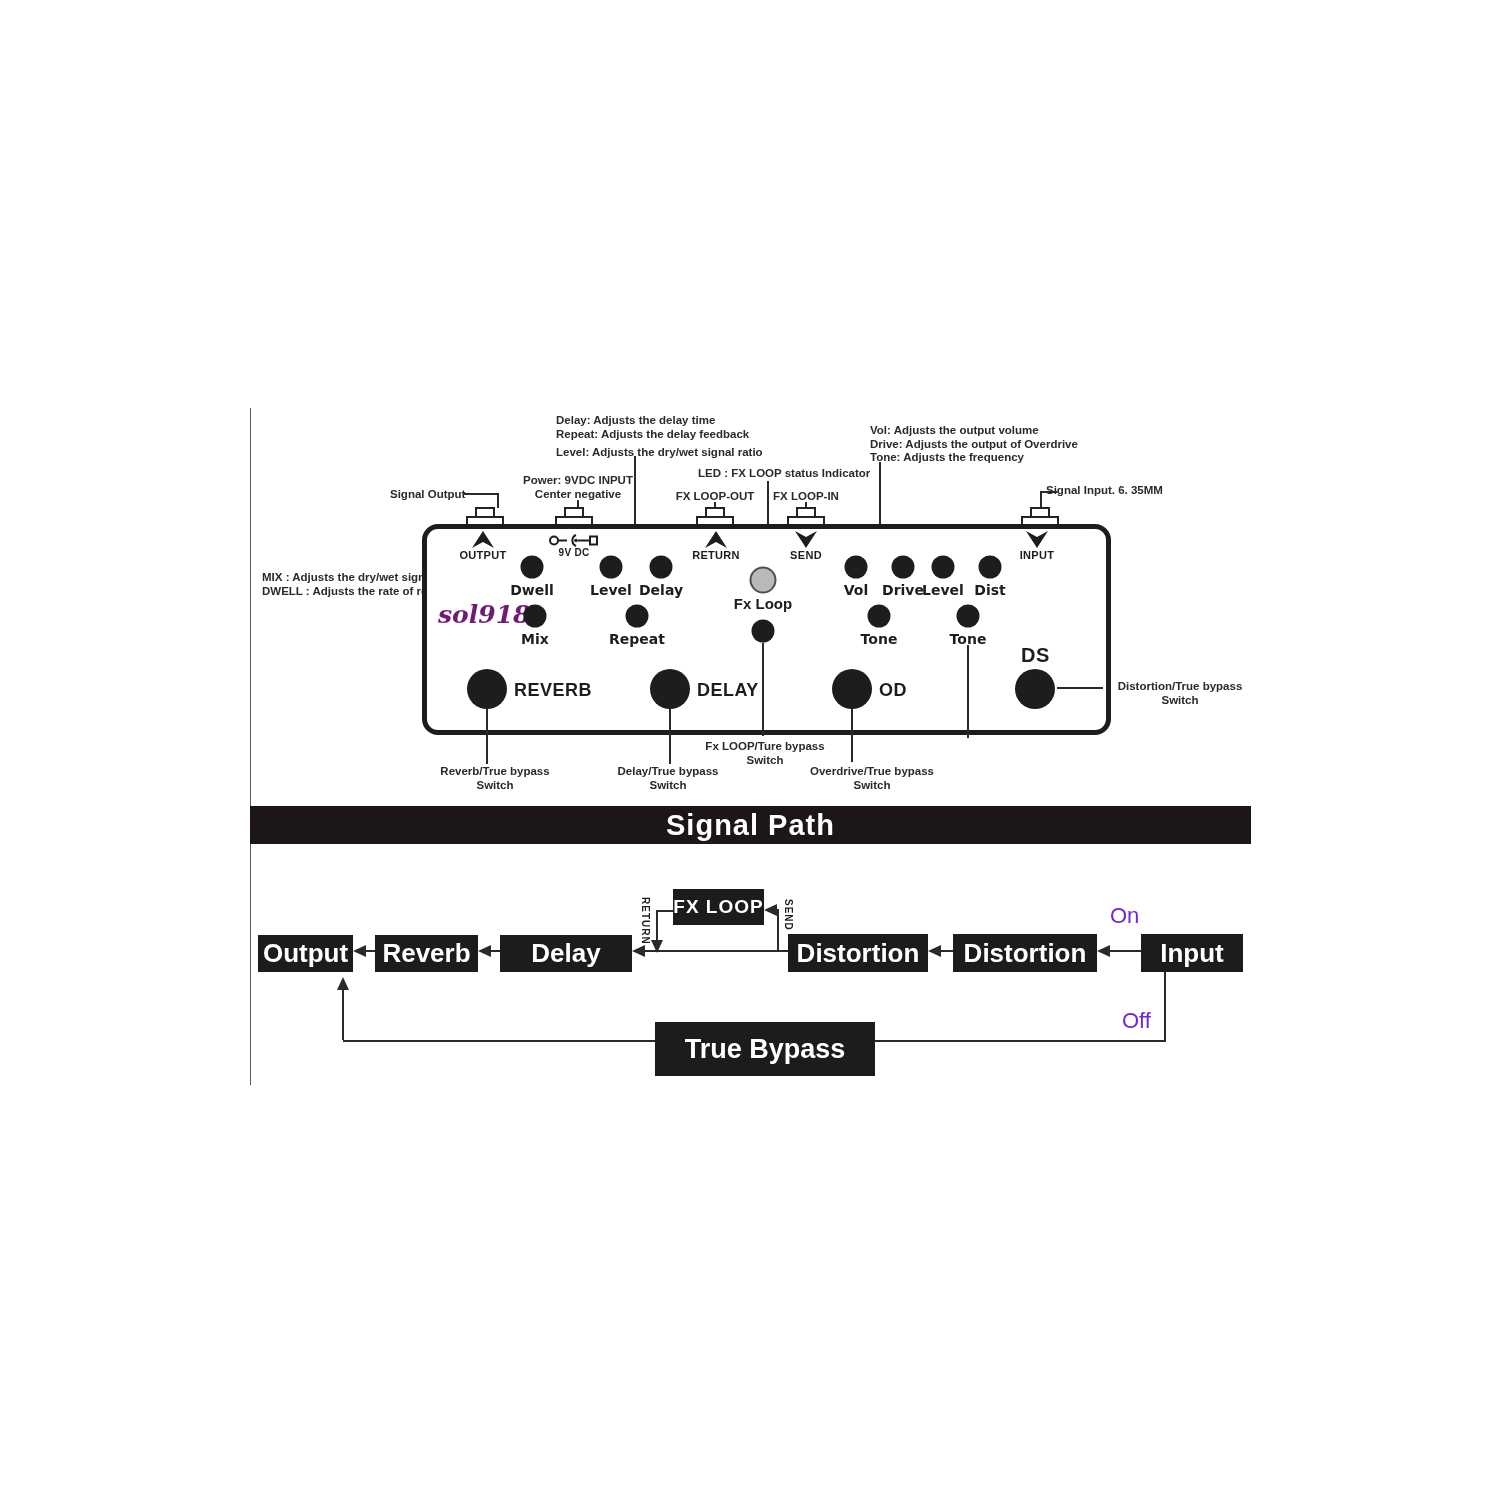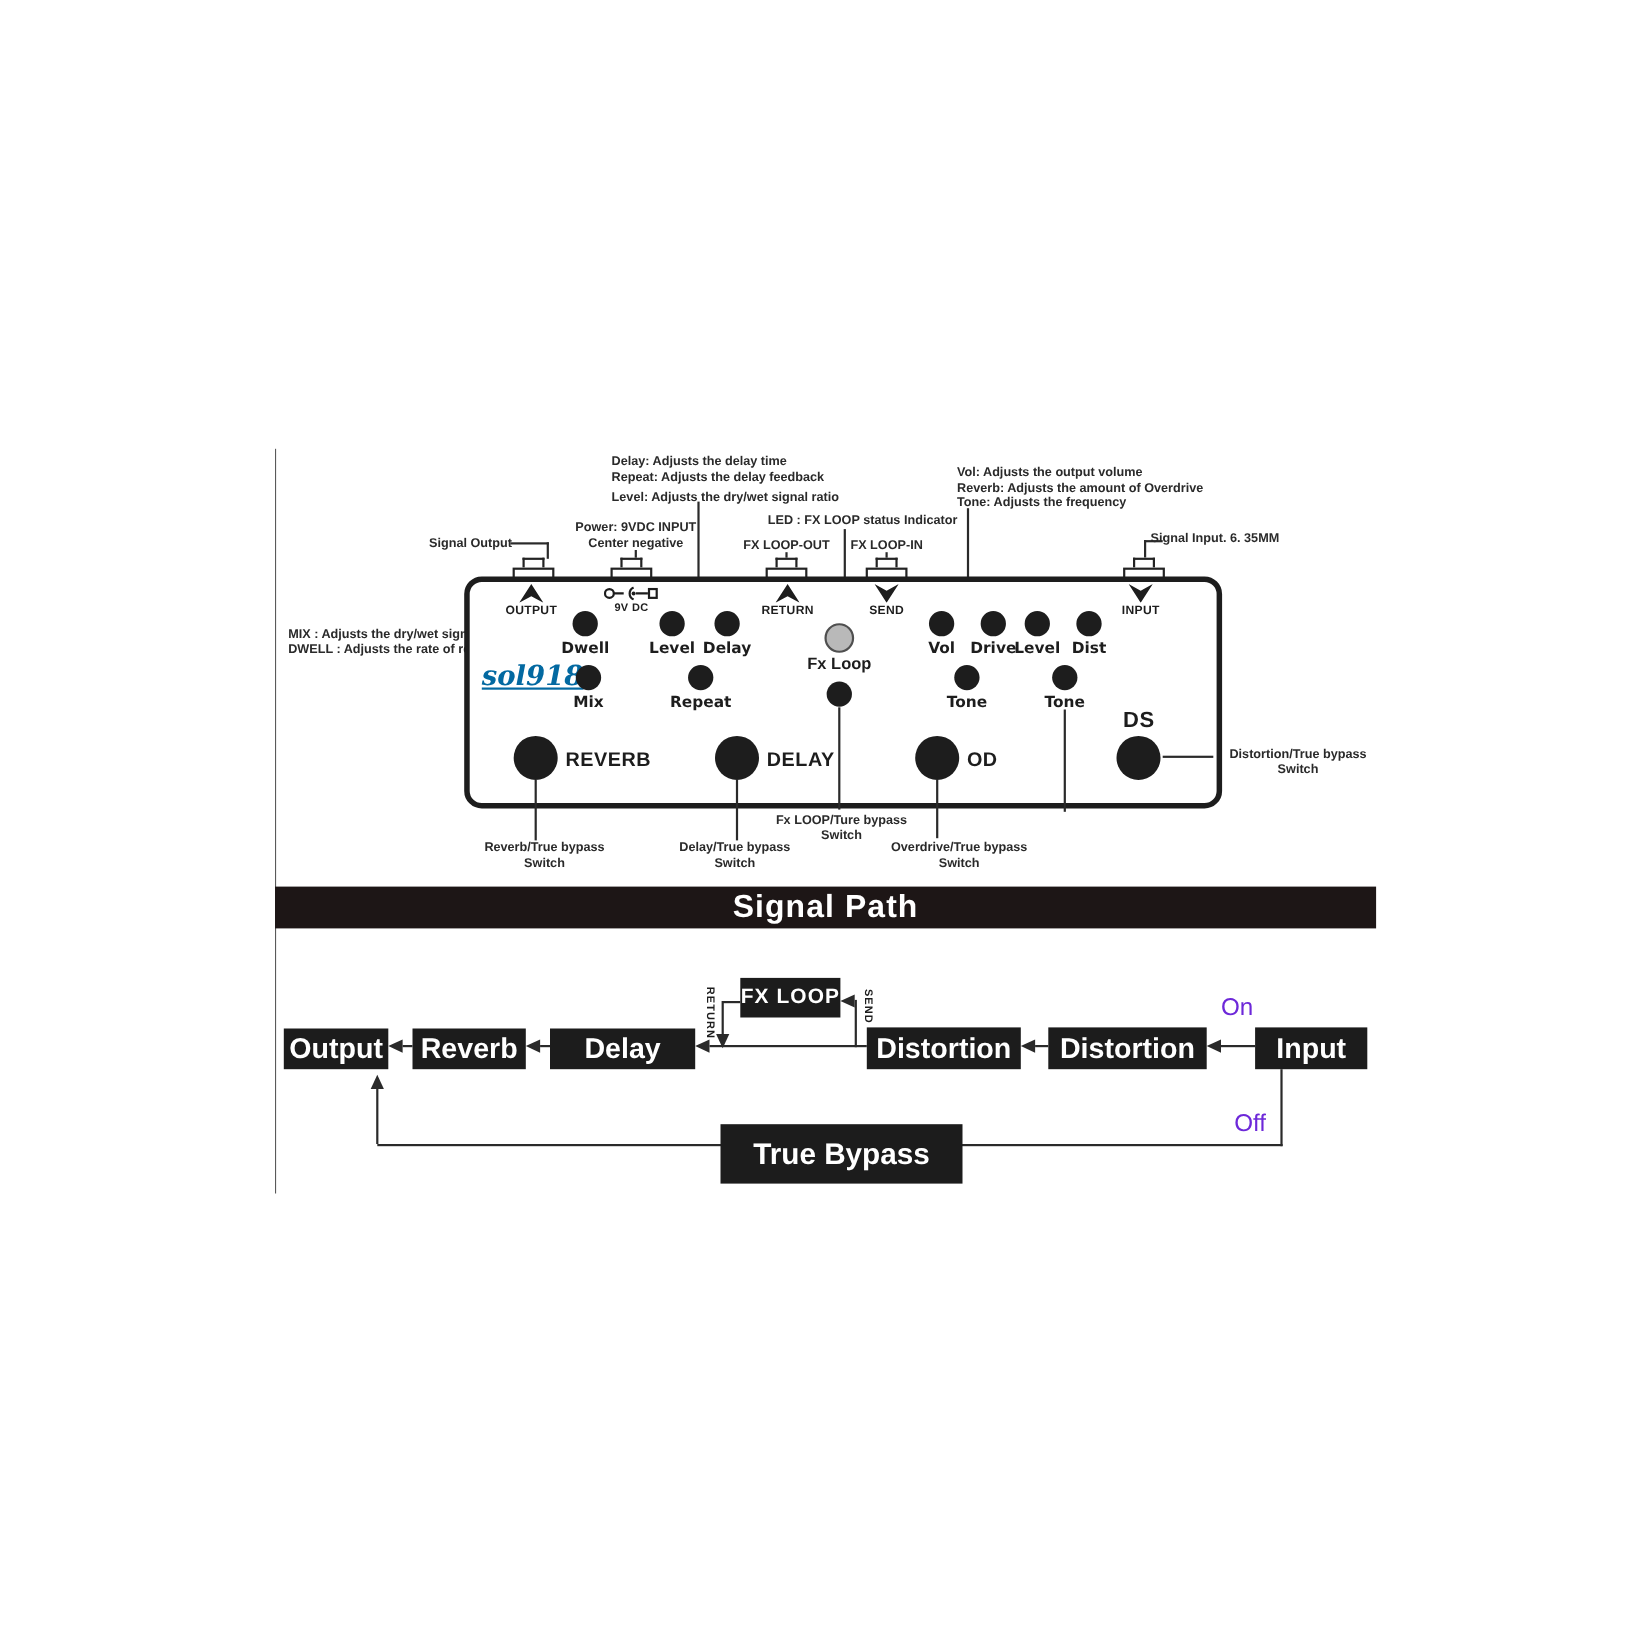--- a/index.html
+++ b/index.html
@@ -19,21 +19,21 @@
   .portlabel{position:absolute;transform:translateX(-50%);font:bold 11px "Liberation Sans",sans-serif;
              letter-spacing:.3px;color:#1d1d1d;}
   .knob{position:absolute;width:23px;height:23px;border-radius:50%;background:#1d1d1d;
         transform:translate(-50%,-50%);}
   .mini{width:23px;height:23px;}
   .led{background:#b9b9b9;border:2px solid #4f4f4f;}
   .klabel{position:absolute;transform:translateX(-50%);font:600 14px "DejaVu Sans",sans-serif;color:#1d1d1d;}
   .fsw{position:absolute;width:40px;height:40px;border-radius:50%;background:#1d1d1d;
        transform:translate(-50%,-50%);}
   .fswlabel{position:absolute;font:bold 18px "Liberation Sans",sans-serif;letter-spacing:.5px;color:#1d1d1d;}
-  .brand{position:absolute;font:bold italic 25px "DejaVu Serif",serif;color:#0369a1;text-decoration:underline;}
+  .brand{position:absolute;font:bold italic 25px "DejaVu Serif",serif;color:#701a75;}
   .bar{position:absolute;left:250px;top:806px;width:1001px;height:38px;background:#1d1616;
        display:flex;align-items:center;justify-content:center;}
   .bar span{color:#fff;font:bold 29px "Liberation Sans",sans-serif;letter-spacing:1px;}
   .box{position:absolute;background:#1c1c1c;color:#fff;display:flex;align-items:center;
        justify-content:center;font:600 26px "Liberation Sans",sans-serif;}
   .arrow-left{position:absolute;width:0;height:0;border:solid transparent;
               border-width:6px 13px 6px 0;border-right-color:#2a2a2a;transform:translateY(-50%);}
   .arrow-down{position:absolute;width:0;height:0;border:solid transparent;
               border-width:13px 6px 0 6px;border-top-color:#2a2a2a;transform:translateX(-50%);}
   .arrow-up{position:absolute;width:0;height:0;border:solid transparent;
@@ -54,21 +54,21 @@
   <div class="ann" style="left:556px;top:414px;">
     <div>Delay: Adjusts the delay time</div>
     <div>Repeat: Adjusts the delay feedback</div>
     <div style="margin-top:5px">Level: Adjusts the dry/wet signal ratio</div>
   </div>
 
   <div class="ann" style="left:698px;top:467px;">LED : FX LOOP status Indicator</div>
 
   <div class="ann" style="left:870px;top:424px;">
     <div>Vol:  Adjusts the output volume</div>
-    <div>Reverb:  Adjusts the amount of Overdrive</div>
+    <div>Drive:  Adjusts the output of Overdrive</div>
     <div>Tone:  Adjusts  the  frequency</div>
   </div>
 
   <div class="ann ctr" style="left:578px;top:474px;">
     <div>Power: 9VDC INPUT</div>
     <div>Center negative</div>
   </div>
 
   <div class="ann" style="left:390px;top:488px;">Signal Output</div>
 

